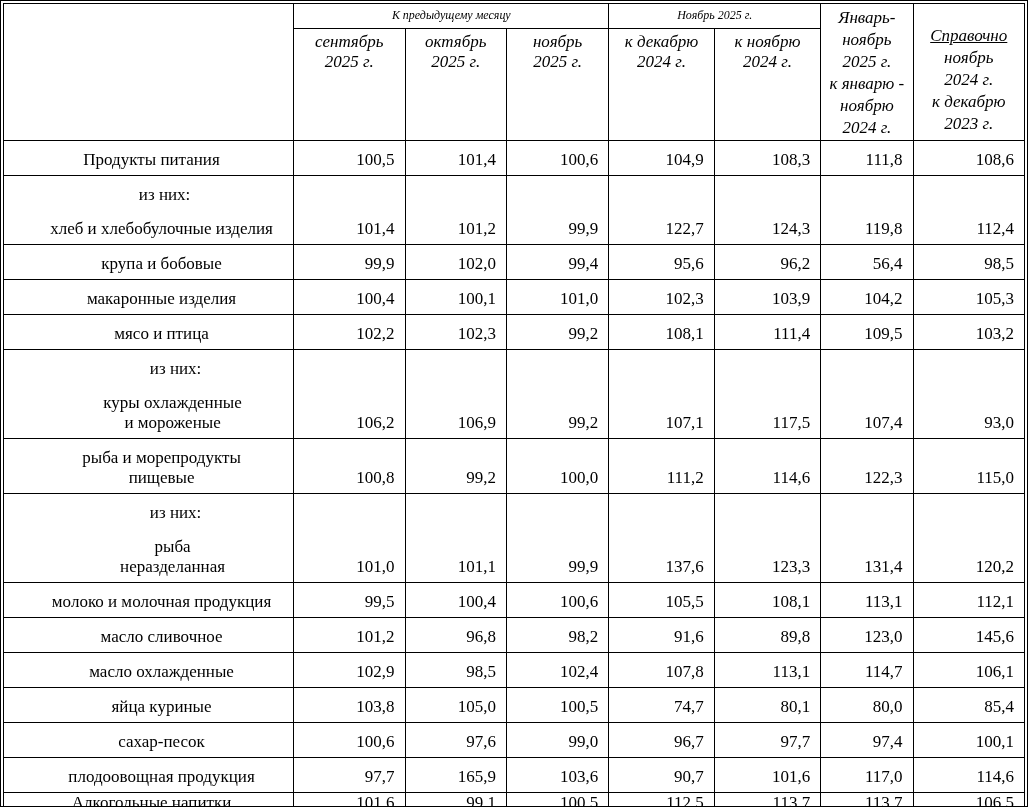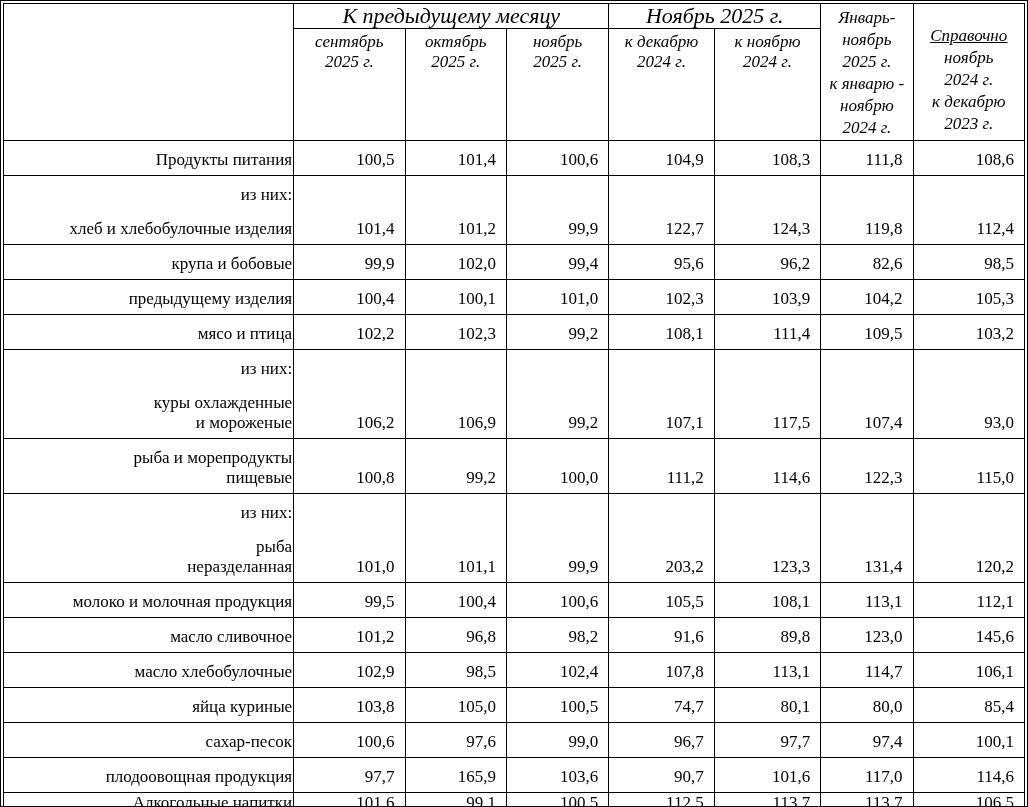--- a/index.html
+++ b/index.html
@@ -29,21 +29,21 @@
     overflow: hidden;
   }
   .hb { border-bottom: 1px solid #000; }
 
   
   th { font-style: italic; font-size: 17px; text-align: center; }
   th.grp {
     height: 21px;
     padding: 0;
     line-height: 21px;
-    font-size: 22px;
+    font-size: 12px;
     vertical-align: middle;
     font-style: italic;
   }
   th.stub { padding: 0; }
   th.sub {
     vertical-align: top;
     padding-top: 3px;
     height: 95px;
     line-height: 20px;
     white-space: pre-line;
@@ -58,21 +58,21 @@
 
   
   td {
     vertical-align: bottom;
     font-size: 17px;
     line-height: 20px;
     padding-top: 9px;
     padding-bottom: 5px;
   }
   td.num { text-align: right; padding-right: 10px; }
-  td.lbl { text-align: right; white-space: pre-line; margin-left: 8px; }
+  td.lbl { text-align: center; white-space: pre-line; margin-left: 8px; }
   td.compact { padding-top: 0; padding-bottom: 4px; }
 
   
   .ind-a  { padding-left: 7px;  }
   .ind-b  { padding-left: 27px; }
   .ind-bx { padding-left: 33px; }
   .ind-c  { padding-left: 49px; }
   .ind-cx { padding-left: 55px; }
 </style>
 </head>
@@ -155,25 +155,25 @@
           <td class="num hb">119,8</td>
           <td class="num hb">112,4</td>
         </tr>
         <tr>
           <td class="lbl ind-b hb">крупа и бобовые</td>
           <td class="num hb">99,9</td>
           <td class="num hb">102,0</td>
           <td class="num hb">99,4</td>
           <td class="num hb">95,6</td>
           <td class="num hb">96,2</td>
-          <td class="num hb">82,6</td>
+          <td class="num hb">56,4</td>
           <td class="num hb">98,5</td>
         </tr>
         <tr>
-          <td class="lbl ind-b hb">предыдущему изделия</td>
+          <td class="lbl ind-b hb">макаронные изделия</td>
           <td class="num hb">100,4</td>
           <td class="num hb">100,1</td>
           <td class="num hb">101,0</td>
           <td class="num hb">102,3</td>
           <td class="num hb">103,9</td>
           <td class="num hb">104,2</td>
           <td class="num hb">105,3</td>
         </tr>
         <tr>
           <td class="lbl ind-b hb">мясо и птица</td>
@@ -226,21 +226,21 @@
           <td class="num"></td>
           <td class="num"></td>
           <td class="num"></td>
         </tr>
         <tr>
           <td class="lbl ind-c hb">рыба
 неразделанная</td>
           <td class="num hb">101,0</td>
           <td class="num hb">101,1</td>
           <td class="num hb">99,9</td>
-          <td class="num hb">203,2</td>
+          <td class="num hb">137,6</td>
           <td class="num hb">123,3</td>
           <td class="num hb">131,4</td>
           <td class="num hb">120,2</td>
         </tr>
         <tr>
           <td class="lbl ind-b hb">молоко и молочная продукция</td>
           <td class="num hb">99,5</td>
           <td class="num hb">100,4</td>
           <td class="num hb">100,6</td>
           <td class="num hb">105,5</td>
@@ -252,21 +252,21 @@
           <td class="lbl ind-b hb">масло сливочное</td>
           <td class="num hb">101,2</td>
           <td class="num hb">96,8</td>
           <td class="num hb">98,2</td>
           <td class="num hb">91,6</td>
           <td class="num hb">89,8</td>
           <td class="num hb">123,0</td>
           <td class="num hb">145,6</td>
         </tr>
         <tr>
-          <td class="lbl ind-b hb">масло хлебобулочные</td>
+          <td class="lbl ind-b hb">масло охлажденные</td>
           <td class="num hb">102,9</td>
           <td class="num hb">98,5</td>
           <td class="num hb">102,4</td>
           <td class="num hb">107,8</td>
           <td class="num hb">113,1</td>
           <td class="num hb">114,7</td>
           <td class="num hb">106,1</td>
         </tr>
         <tr>
           <td class="lbl ind-b hb">яйца куриные</td>

